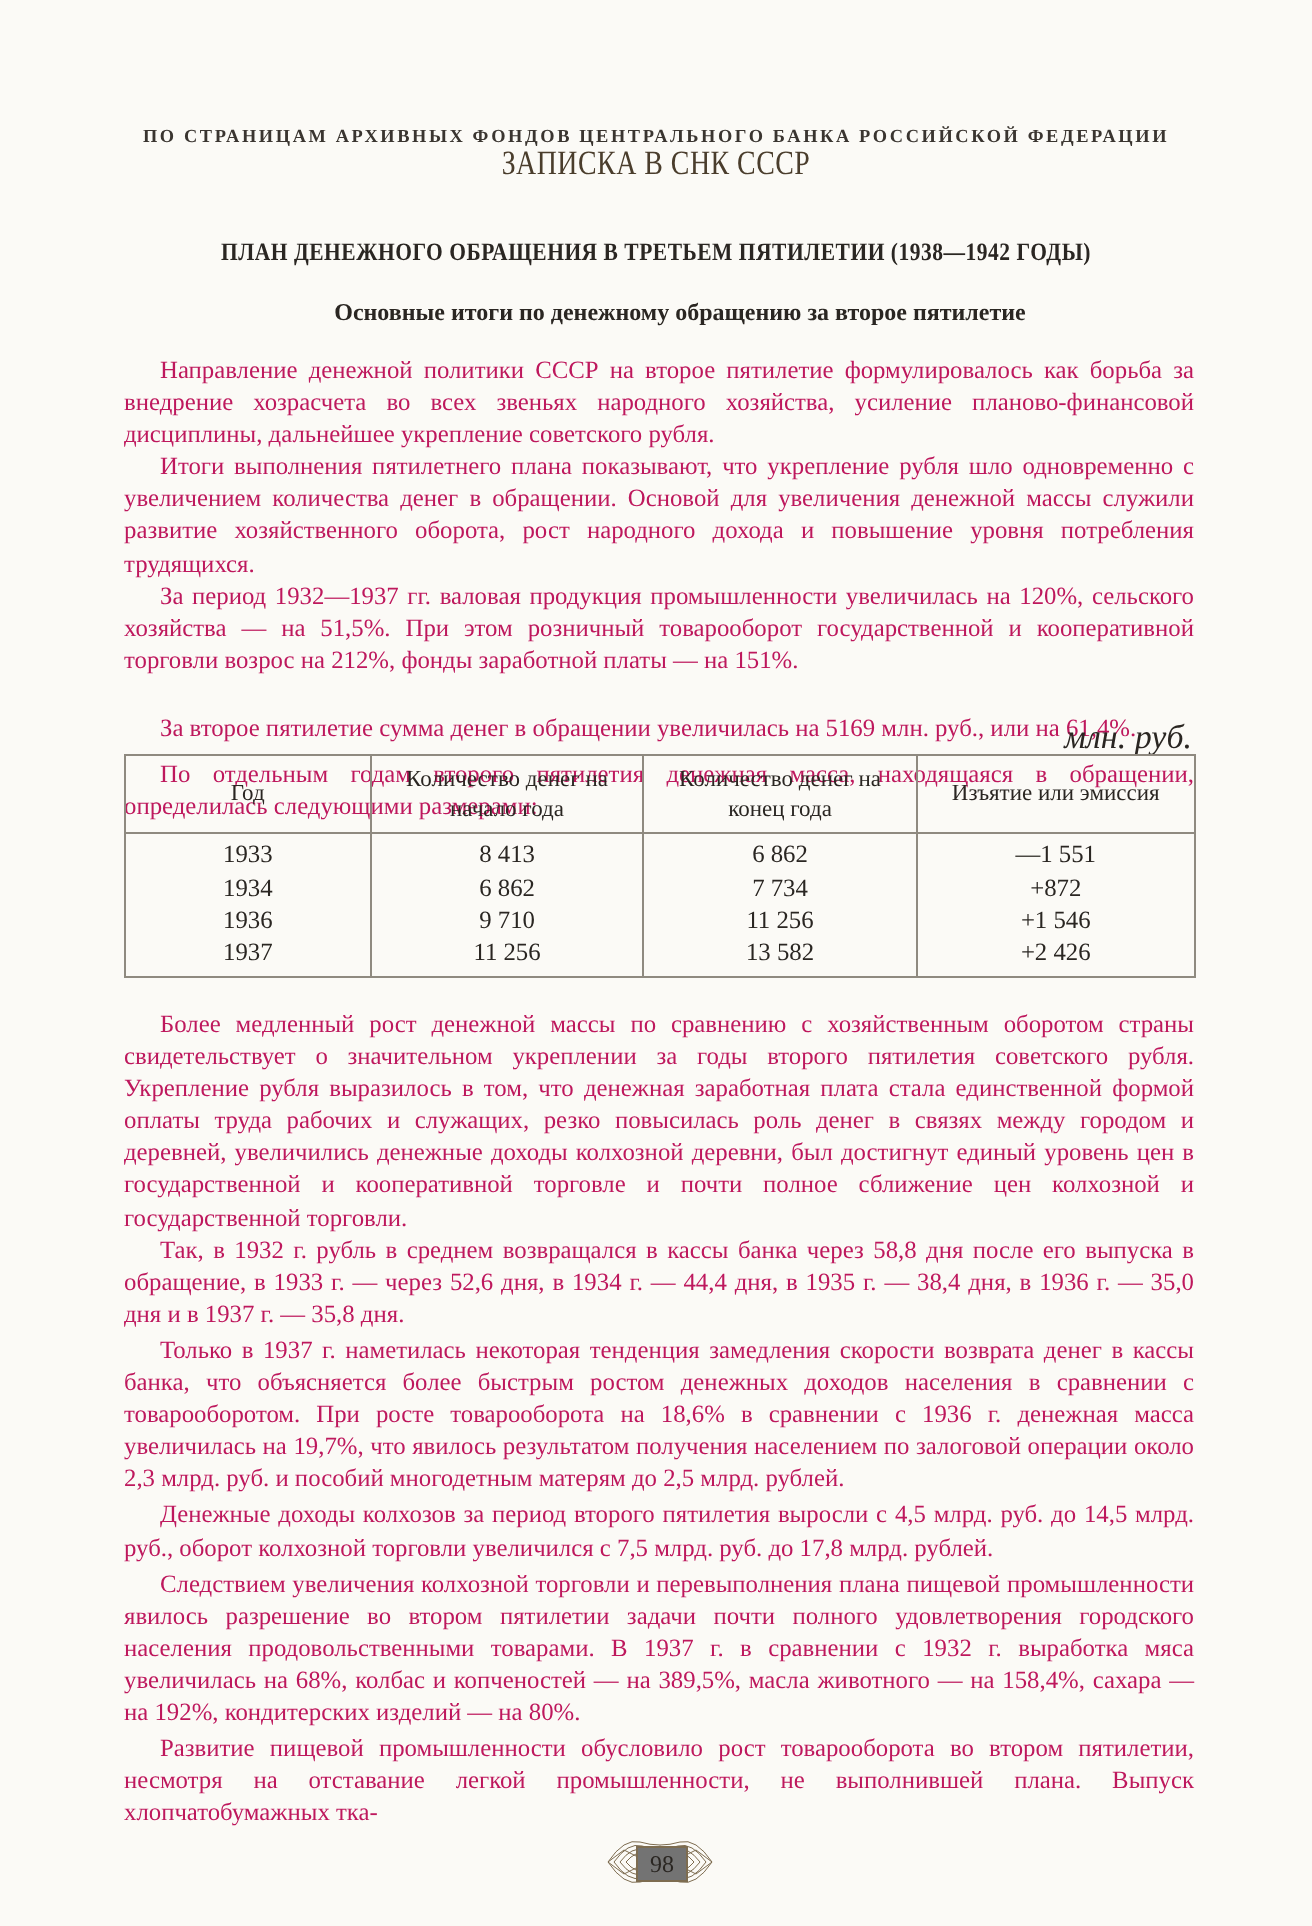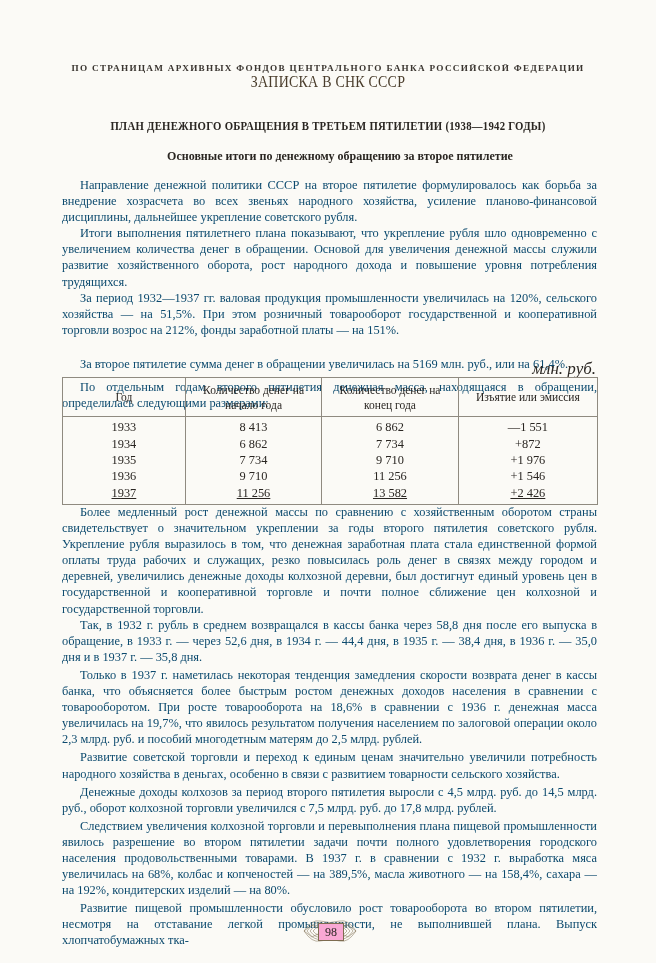--- a/index.html
+++ b/index.html
@@ -22,21 +22,21 @@
       font-family:"Liberation Serif",serif; font-size:12.5px; font-weight:bold;
       color:#2a2622; transform:scaleX(0.86); transform-origin:center; letter-spacing:0.3px;
     }
     .section-heading {
       position:absolute; top:149px; left:0; width:656px; text-align:center;
       font-family:"Liberation Serif",serif; font-size:12px; font-weight:bold; color:#2a2622;margin-left:12px;
     }
     .body-text {
       position:absolute; left:62px; width:535px;
       font-family:"Liberation Serif",serif; font-size:12.4px; line-height:16.1px;
-      text-align:justify; color:#0c4a6e;
+      text-align:justify; color:#be185d;
     }
     .body-text p { margin:0; text-indent:18px; }
     #block1 { top:177px; }
     #block2 { top:504px; }
     .unit-label {
       position:absolute; top:359px; right:60px;
       font-family:"Liberation Serif",serif; font-style:italic; font-size:17px; color:#2a2622;
     }
     table.data-table {
       position:absolute; top:377px; left:62px; width:536px;
@@ -44,27 +44,27 @@
       font-family:"Liberation Serif",serif; font-size:12.4px; color:#2a2622;
     }
     table.data-table th {
       font-weight:normal; font-size:11.5px; line-height:15px; padding:4px 4px 3px;
       border-left:1px solid #8f8a80; border-bottom:1.5px solid #8f8a80; text-align:center; height:31px;
     }
     table.data-table td {
       border-left:1px solid #8f8a80; text-align:center; padding:0; height:16.4px; line-height:16px;
     }
     table.data-table tr.first td { padding-top:2px; }
-    table.data-table tr.last td { padding-bottom:3px;text-decoration:underline; }
+    table.data-table tr.last td { padding-bottom:3px; }
     .col-year { width:120px; } .col-start { width:132px; } .col-end { width:132px; } .col-change { width:136px; }
     .page-ornament {
       position:absolute; left:302px; top:917px; width:56px; height:28px;
     }
     .page-number {
-      position:absolute; left:318px; top:923px; width:24px; height:16px; background:#f9a8d4;
+      position:absolute; left:318px; top:923px; width:24px; height:16px; background:#737373;
       border:1px solid #7d6c50; text-align:center; font-family:"Liberation Serif",serif;
       font-size:12px; line-height:16px; color:#2a2622;
     }
   </style>
 </head>
 <body>
 
 <div class="running-head">ПО СТРАНИЦАМ АРХИВНЫХ ФОНДОВ ЦЕНТРАЛЬНОГО БАНКА РОССИЙСКОЙ ФЕДЕРАЦИИ</div>
 
 <div class="doc-title">ЗАПИСКА В СНК СССР</div>
@@ -97,45 +97,38 @@
       <td>6 862</td>
       <td>—1 551</td>
     </tr>
     <tr>
       <td style="border-left:none">1934</td>
       <td>6 862</td>
       <td>7 734</td>
       <td>+872</td>
     </tr>
     <tr>
-      <td style="border-left:none">1935</td>
-      <td>7 734</td>
-      <td>9 710</td>
-      <td>+1 976</td>
-    </tr>
-    <tr>
       <td style="border-left:none">1936</td>
       <td>9 710</td>
       <td>11 256</td>
       <td>+1 546</td>
     </tr>
     <tr class="last">
       <td style="border-left:none">1937</td>
       <td>11 256</td>
       <td>13 582</td>
       <td>+2 426</td>
     </tr>
   </tbody>
 </table>
 
 <div class="body-text" id="block2">
   <p>Более медленный рост денежной массы по сравнению с хозяйственным оборотом страны свидетельствует о значительном укреплении за годы второго пятилетия советского рубля. Укрепление рубля выразилось в том, что денежная заработная плата стала единственной формой оплаты труда рабочих и служащих, резко повысилась роль денег в связях между городом и деревней, увеличились денежные доходы колхозной деревни, был достигнут единый уровень цен в государственной и кооперативной торговле и почти полное сближение цен колхозной и государственной торговли.</p>
   <p>Так, в 1932 г. рубль в среднем возвращался в кассы банка через 58,8 дня после его выпуска в обращение, в 1933 г. — через 52,6 дня, в 1934 г. — 44,4 дня, в 1935 г. — 38,4 дня, в 1936 г. — 35,0 дня и в 1937 г. — 35,8 дня.</p>
   <p style="margin-top:2px">Только в 1937 г. наметилась некоторая тенденция замедления скорости возврата денег в кассы банка, что объясняется более быстрым ростом денежных доходов населения в сравнении с товарооборотом. При росте товарооборота на 18,6% в сравнении с 1936 г. денежная масса увеличилась на 19,7%, что явилось результатом получения населением по залоговой операции около 2,3 млрд. руб. и пособий многодетным матерям до 2,5 млрд. рублей.</p>
-  <p style="margin-top:2px">Развитие советской торговли и переход к единым ценам значительно увеличили потребность народного хозяйства в деньгах, особенно в связи с развитием товарности сельского хозяйства.</p>
   <p style="margin-top:2px">Денежные доходы колхозов за период второго пятилетия выросли с 4,5 млрд. руб. до 14,5 млрд. руб., оборот колхозной торговли увеличился с 7,5 млрд. руб. до 17,8 млрд. рублей.</p>
   <p style="margin-top:2px">Следствием увеличения колхозной торговли и перевыполнения плана пищевой промышленности явилось разрешение во втором пятилетии задачи почти полного удовлетворения городского населения продовольственными товарами. В 1937 г. в сравнении с 1932 г. выработка мяса увеличилась на 68%, колбас и копченостей — на 389,5%, масла животного — на 158,4%, сахара — на 192%, кондитерских изделий — на 80%.</p>
   <p style="margin-top:2px">Развитие пищевой промышленности обусловило рост товарооборота во втором пятилетии, несмотря на отставание легкой промышленности, не выполнившей плана. Выпуск хлопчатобумажных тка-</p>
 </div>
 
 <svg class="page-ornament" viewBox="0 0 56 28">
   <g fill="none" stroke="#7d6c50" stroke-width="0.5">
     <path d="M2 14 Q10 2 18 4 Q28 7 38 4 Q46 2 54 14 Q46 26 38 24 Q28 21 18 24 Q10 26 2 14 Z"></path>
     <path d="M5 14 Q12 4 19 6 Q28 9 37 6 Q44 4 51 14 Q44 24 37 22 Q28 19 19 22 Q12 24 5 14 Z"></path>
     <path d="M8 14 Q14 6 20 8 Q28 11 36 8 Q42 6 48 14 Q42 22 36 20 Q28 17 20 20 Q14 22 8 14 Z"></path>

